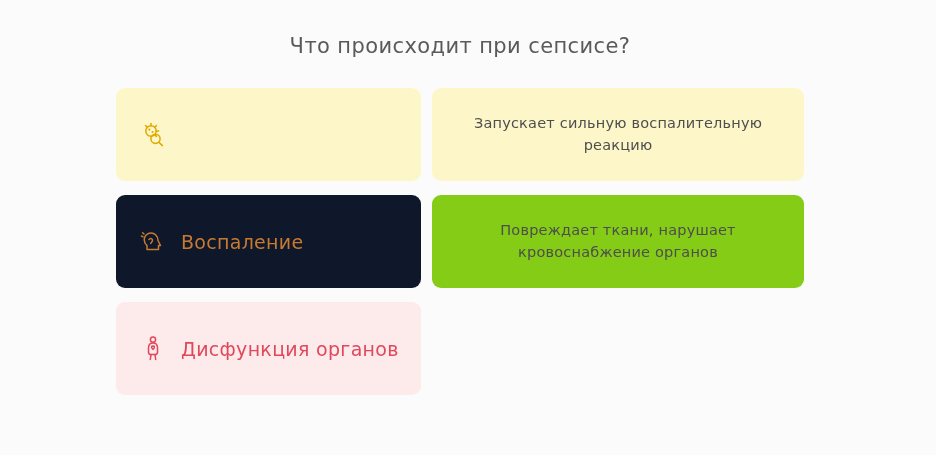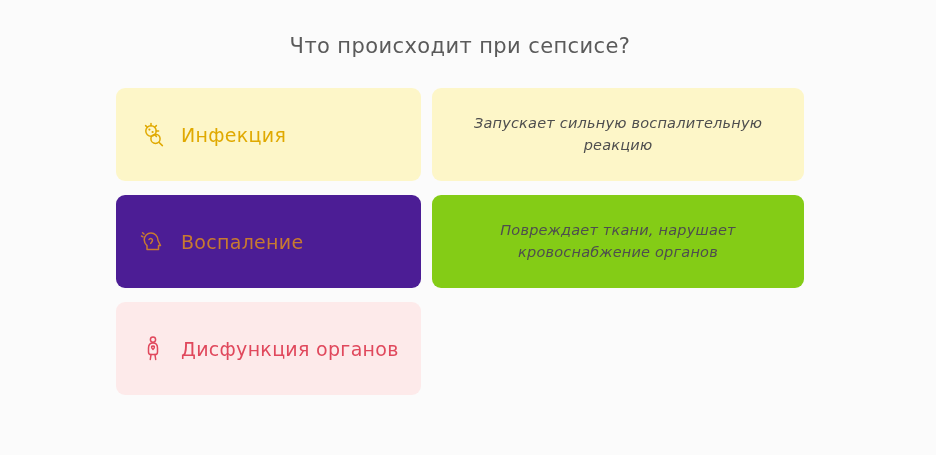--- a/index.html
+++ b/index.html
@@ -50,21 +50,20 @@
   }
   .cell-right {
     flex: 1;
     border-radius: 9px;
     display: flex;
     align-items: center;
     justify-content: flex-end;
     text-align: center;
     padding: 0 26px;
     box-sizing: border-box;
-    font-style: italic;
   }
   .label {
     font-size: 19px;
     letter-spacing: 0.3px;
   }
   .desc {
     font-size: 14.5px;
     line-height: 1.45;
     color: #4e4e4e;
     letter-spacing: 0.2px;
@@ -99,29 +98,28 @@
             <circle cx="14.6" cy="12" r="1.1" fill="#e0a900" stroke="none"></circle>
             <line x1="13" y1="5.8" x2="13" y2="3.4"></line>
             <line x1="18.2" y1="11" x2="20.6" y2="11"></line>
             <line x1="16.7" y1="7.3" x2="18.4" y2="5.6"></line>
             <line x1="9.3" y1="7.3" x2="7.6" y2="5.6"></line>
             <line x1="16.7" y1="14.7" x2="18.4" y2="16.4"></line>
             <circle cx="17.5" cy="18.8" r="4.6"></circle>
             <line x1="20.9" y1="22.2" x2="24.4" y2="25.6"></line>
           </svg>
         </span>
-        <span class="label" style="color:#e0a900;">Инфекция</span>
       </div>
       <div class="cell-right" style="background:#fdf6c8;">
         <span class="desc">Запускает сильную воспалительную реакцию</span>
       </div>
     </div>
 
     <div class="row">
-      <div class="cell-left" style="background:#4c1d95;">
+      <div class="cell-left" style="background:#0f172a;">
         <span class="icon">
           <svg width="30" height="30" viewBox="0 0 30 30" fill="none" stroke="#c87a30" stroke-width="1.5" stroke-linecap="round" stroke-linejoin="round">
             <path d="M20.5 22.5 L20.5 18.5 L22.5 18.5 L20 13.5 C20 9 16.5 6 13 6 C9.2 6 6.2 9 6.2 12.8 C6.2 15.5 7.6 17.3 9 18.6 L9 22.5 Z"></path>
             <path d="M11 12.5 C11.8 11 13.6 11 14.4 12.5 C15.2 14 13.2 15.6 12.7 16.4"></path>
             <line x1="3.5" y1="9" x2="5" y2="9.8"></line>
             <line x1="4.6" y1="5.8" x2="6" y2="7"></line>
           </svg>
         </span>
         <span class="label" style="color:#c87a30;">Воспаление</span>
       </div>

